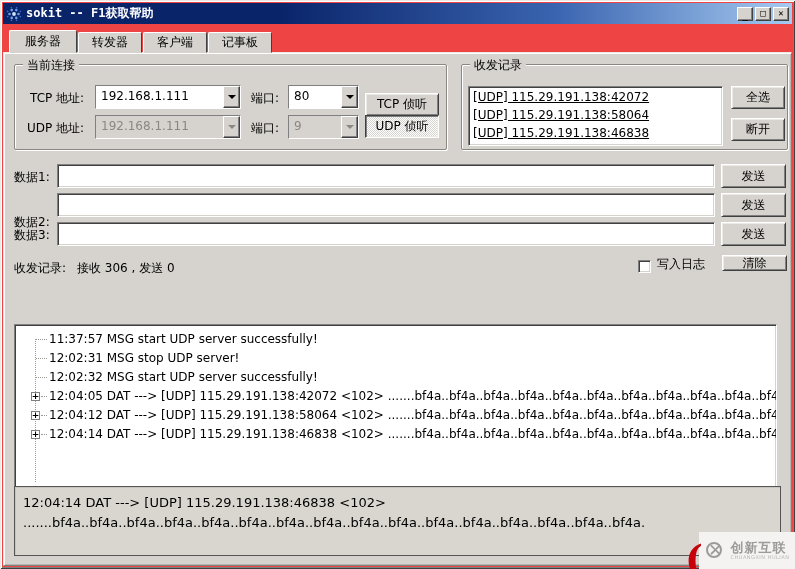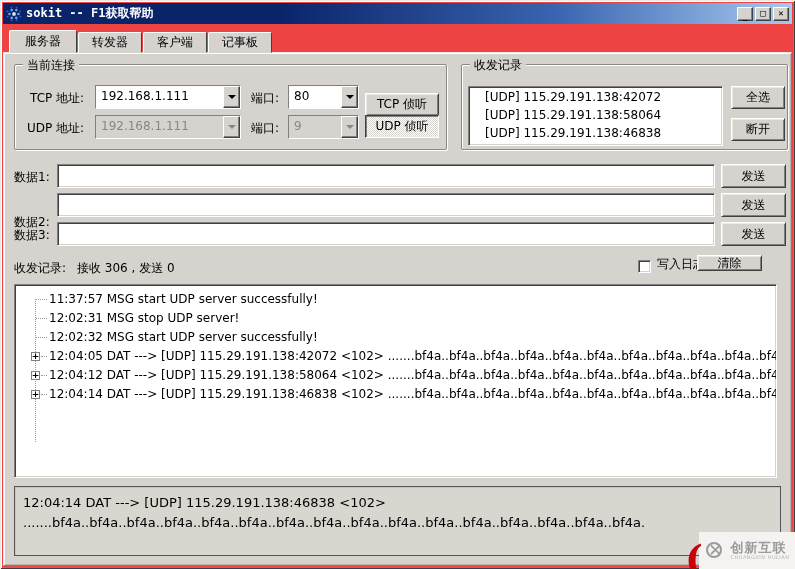--- a/index.html
+++ b/index.html
@@ -79,32 +79,32 @@
   .combo.disabled .arrow-down { border-top-color:#8a8880; }
 
   .field-label { position:absolute; white-space:nowrap; }
   input.text3d {
     position:absolute; height:24px; background:#fff; font:12px "DejaVu Sans","Liberation Sans",sans-serif;
     border:1px solid; border-color:#808080 #fff #fff #808080;
     box-shadow: inset 1px 1px 0 #404040, inset -1px -1px 0 #D6D3CE; padding:0 5px; outline:none;
   }
 
   
-  .conn-list { position:absolute; overflow:hidden; padding:1px 16px; }
+  .conn-list { position:absolute; overflow:hidden; padding:1px 4px;text-decoration:underline; }
   .conn-item { height:18px; line-height:18px; white-space:nowrap; }
 
   
   .checkbox {
     position:absolute; width:13px; height:13px; background:#fff;
     border:1px solid; border-color:#808080 #fff #fff #808080;
     box-shadow: inset 1px 1px 0 #404040, inset -1px -1px 0 #D6D3CE;
   }
 
   
-  .log-area { position:absolute; overflow:hidden; padding-top:5px; }
+  .log-area { position:absolute; overflow:hidden; padding-top:5px;margin-top:40px; }
   .tree-rail { position:absolute; left:20px; top:14px; height:143px; width:0; border-left:1px dotted #9a9a94; }
   .log-row { position:relative; height:19px; line-height:19px; padding-left:34px; white-space:nowrap; overflow:hidden; }
   .log-row::before { content:""; position:absolute; left:21px; top:9px; width:11px; border-top:1px dotted #9a9a94; }
   .log-row.expandable::before { left:26px; width:6px; }
   .expander {
     position:absolute; left:16px; top:5px; width:9px; height:9px; background:#fff;
     border:1px solid #808080; display:flex; align-items:center; justify-content:center;
   }
   .expander::before { content:"+"; font-size:9px; line-height:7px; font-weight:bold; }
 
@@ -259,21 +259,21 @@
   <span class="field-label" style="left:14px; top:227px;">数据3:</span>
   <input class="text3d" style="left: 57px; top: 222px; width: 658px;" value="">
   <div class="btn3d" style="left:721px; top:222px; width:65px; height:24px;">
     <span>发送</span>
   </div>
 
   <span class="field-label" style="left:14px; top:260px;">收发记录:</span>
   <span class="field-label" style="left:77px; top:260px;">接收 306 , 发送 0</span>
   <span class="checkbox" style="left:638px; top:260px;"></span>
   <span class="field-label" style="left:657px; top:256px;">写入日志</span>
-  <div class="btn3d" style="left:697px; top:255px; width:65px; height:16px;">
+  <div class="btn3d" style="left:722px; top:255px; width:65px; height:16px;">
     <span>清除</span>
   </div>
 
   <div class="log-area sunken" style="left:14px; top:284px; width:763px; height:194px;">
     <div class="tree-rail"></div>
     <div class="log-row"><span>11:37:57 MSG start UDP server successfully!</span></div>
     <div class="log-row"><span>12:02:31 MSG stop UDP server!</span></div>
     <div class="log-row"><span>12:02:32 MSG start UDP server successfully!</span></div>
     <div class="log-row expandable">
       <span class="expander"></span>

